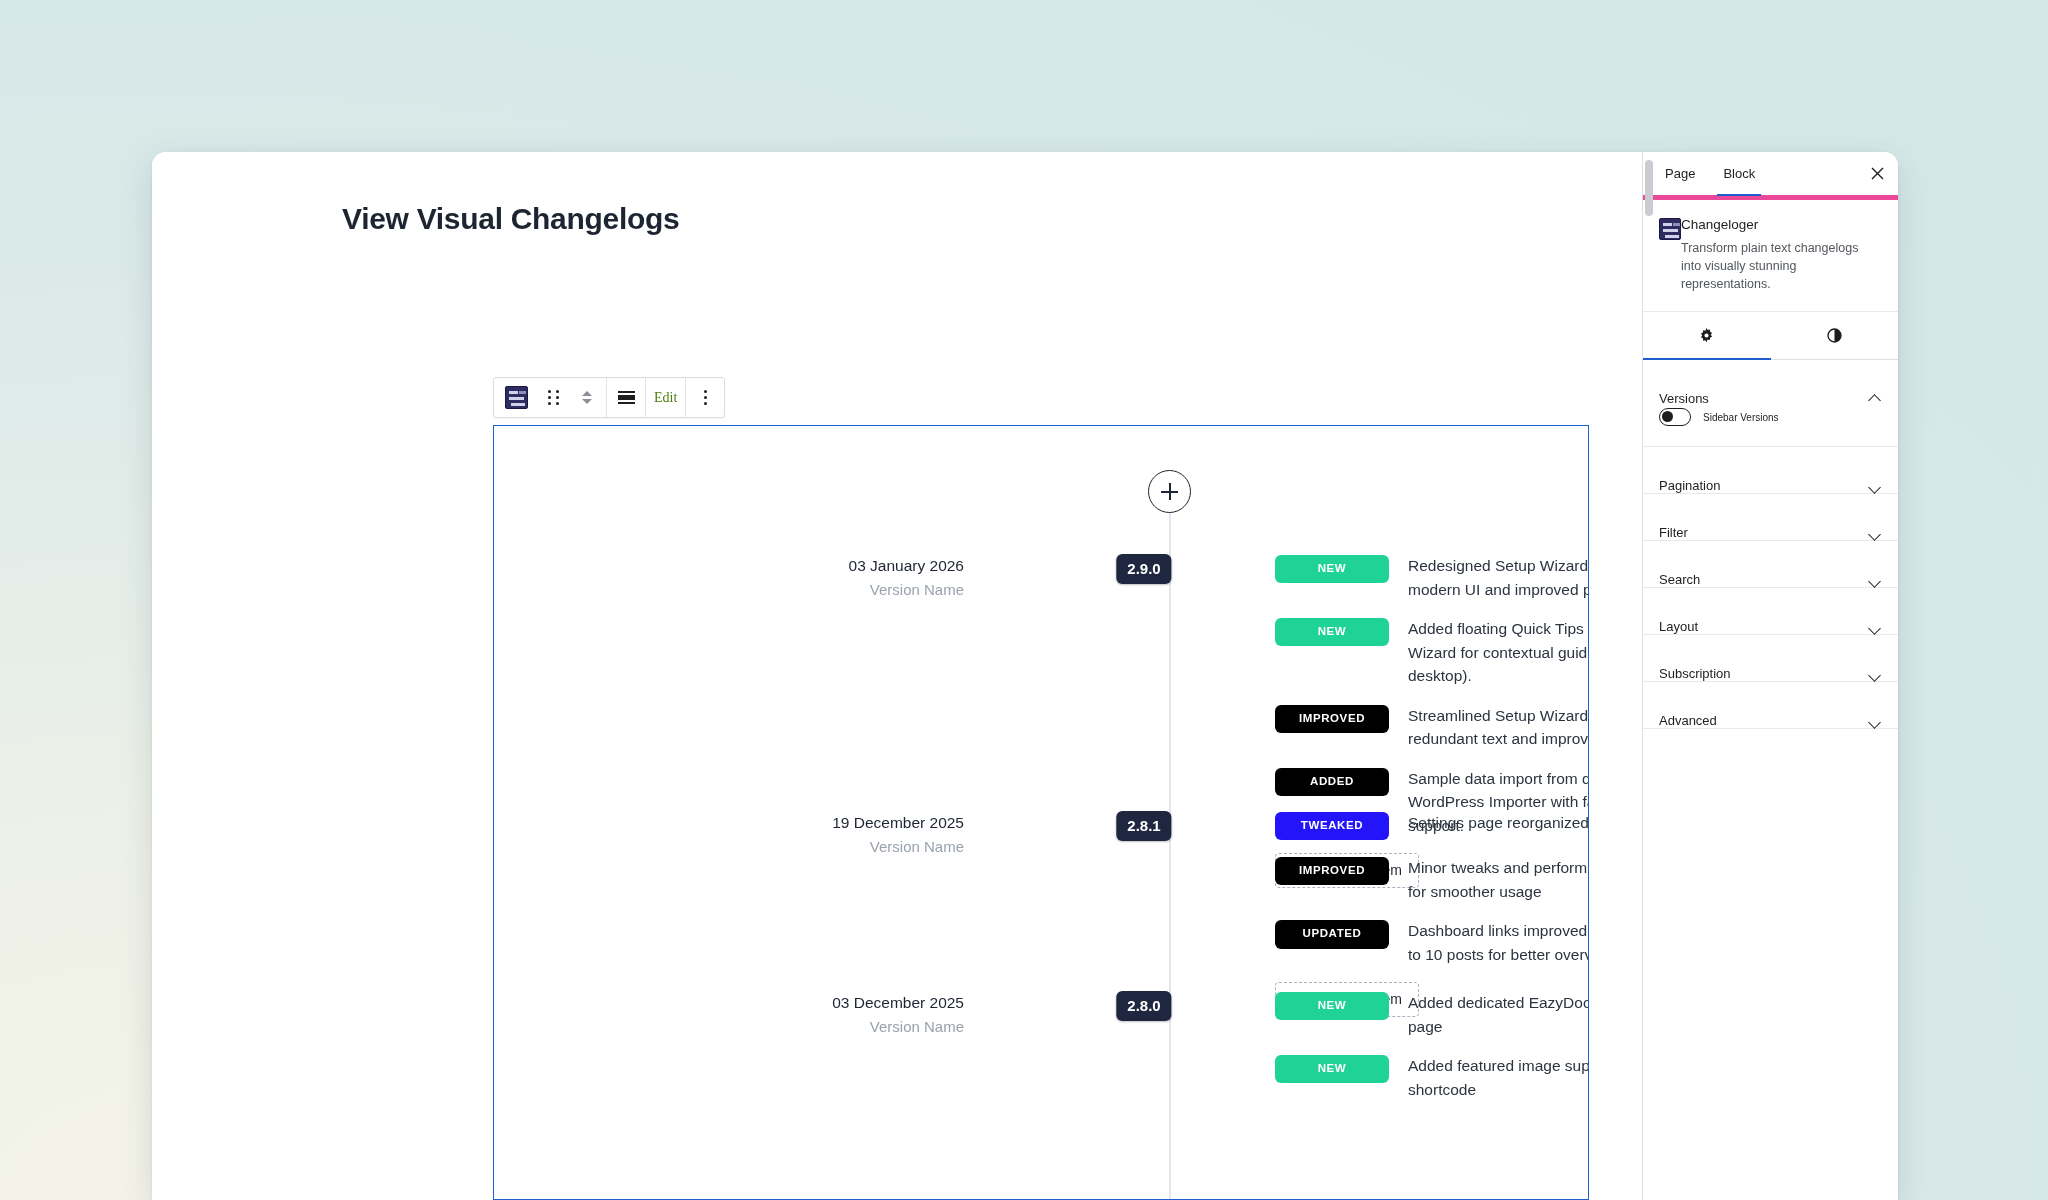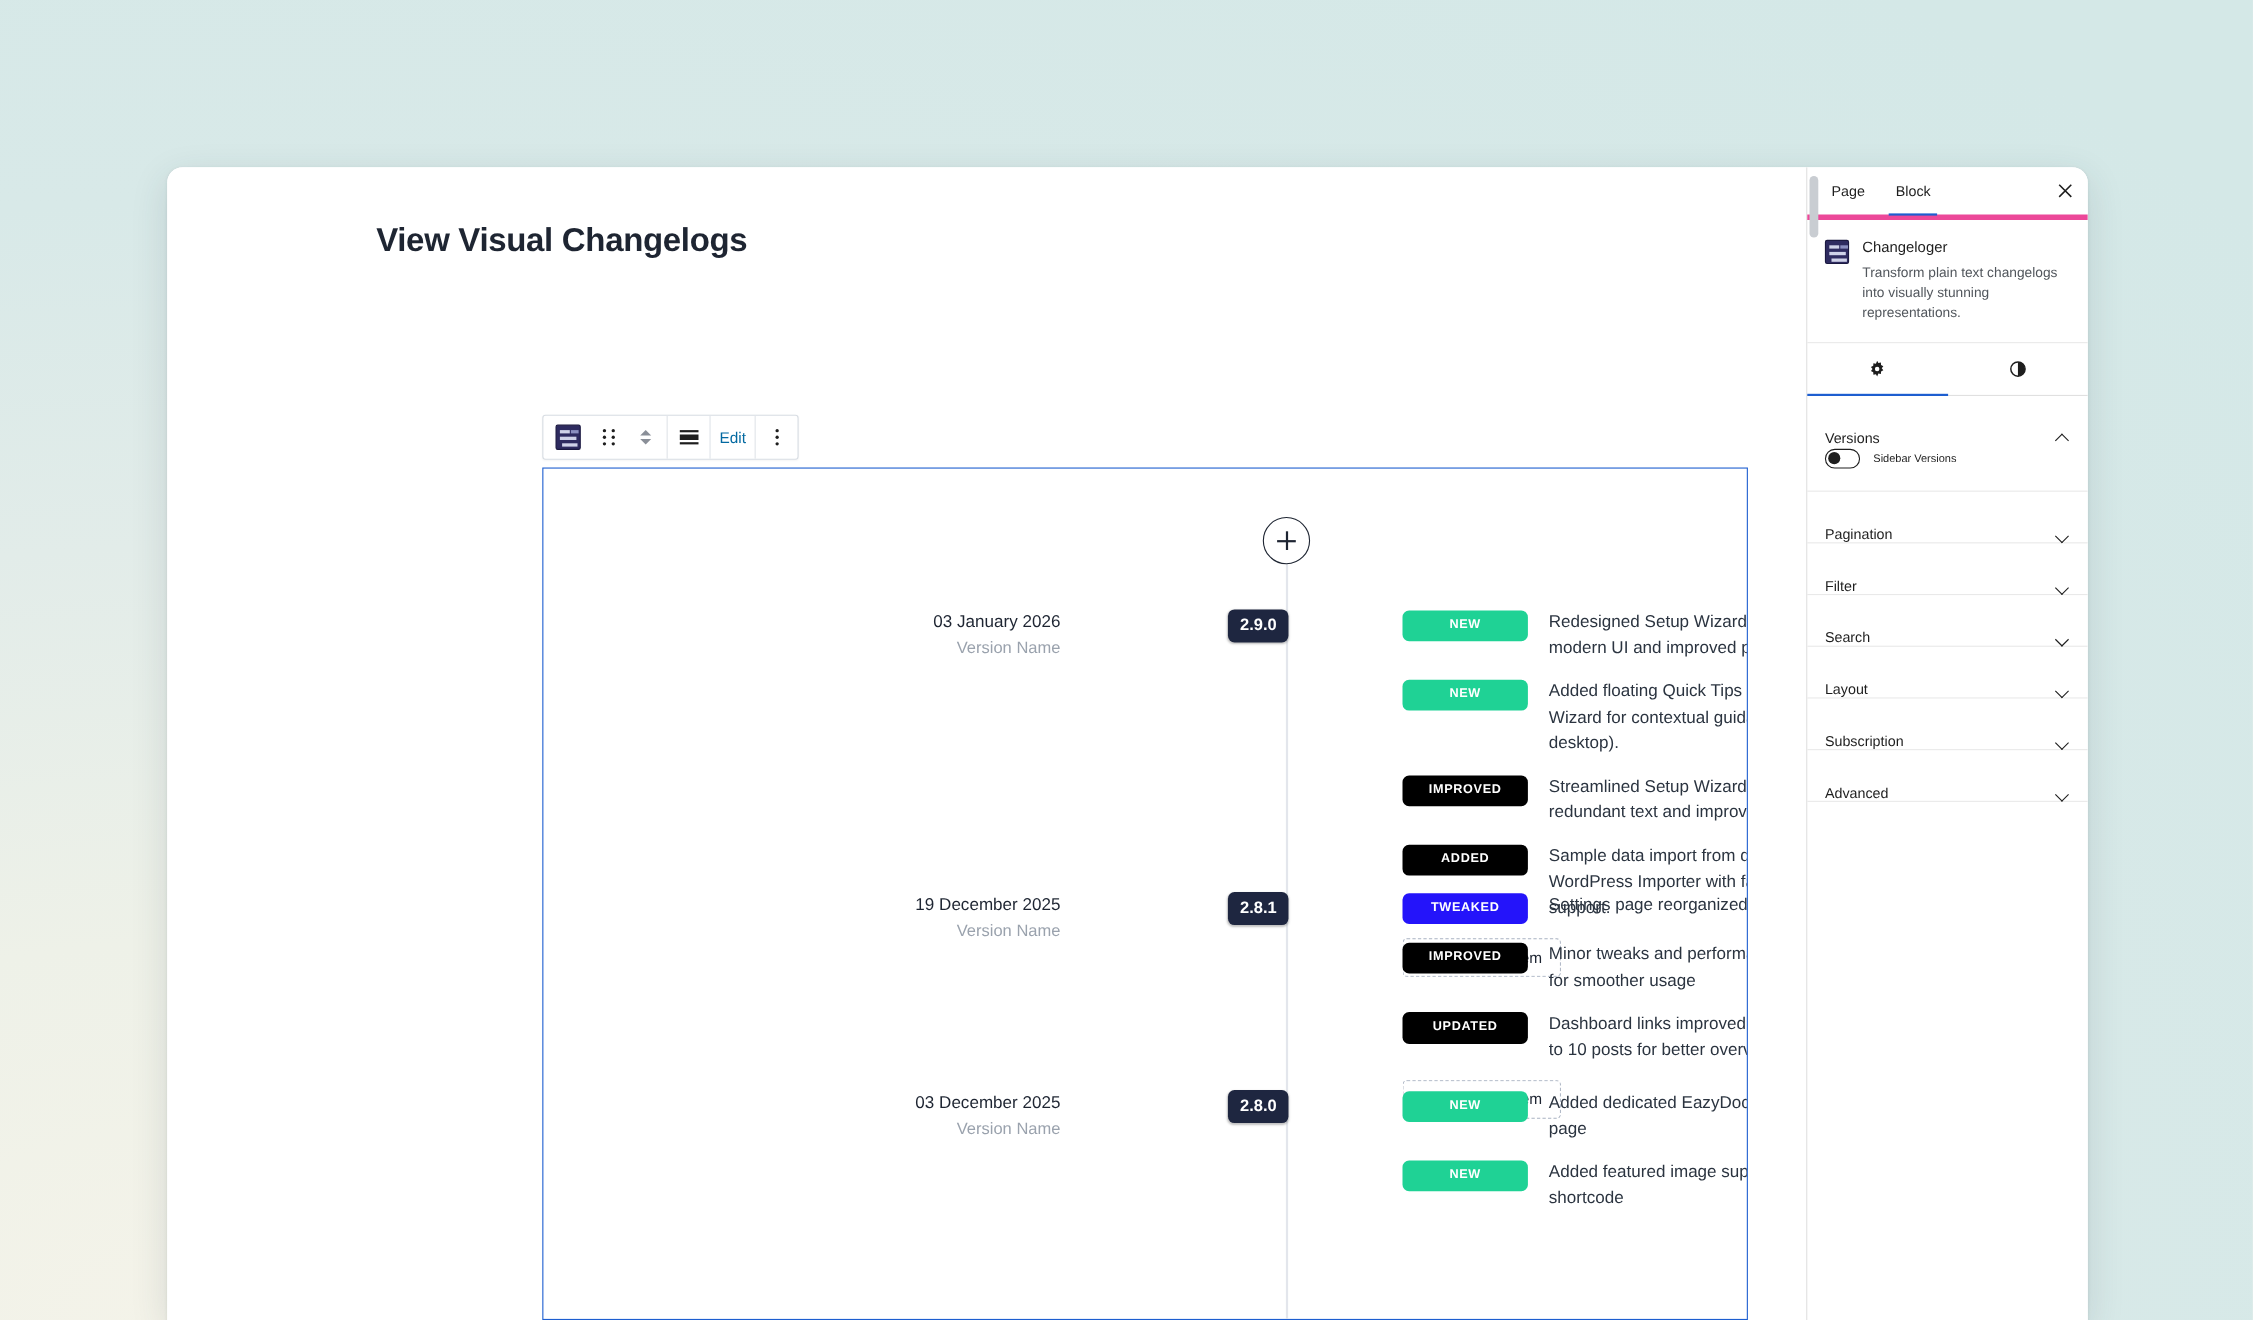--- a/index.html
+++ b/index.html
@@ -62,22 +62,22 @@
     display: flex; align-items: center;
     border-right: 1px solid #e0e4e9;
     padding: 0 2px;
   }
   .tb-group:last-child { border-right: none; }
   .tb-btn {
     height: 39px; min-width: 34px;
     display: flex; align-items: center; justify-content: center;
     background: transparent; border: none;
     cursor: pointer; padding: 0 6px;
-    font-family: Liberation Sans, sans-serif;
-    font-size: 14px; color: #0369a1;
+    font-family: Liberation Serif, serif;
+    font-size: 14px; color: #4d7c0f;
   }
   .tb-btn.blockicon { min-width: 40px; }
   .blk-icon {
     width: 23px; height: 23px;
     background: #2e2b60;
     border: 1px solid #1b1940;
     border-radius: 2px;
     position: relative;
     overflow: hidden;
   }
@@ -283,21 +283,21 @@
   #sb-close {
     margin-left: auto; width: 42px;
     display: flex; align-items: center; justify-content: center;
     cursor: pointer; background: transparent; border: none;
   }
   #sb-close svg { display: block; }
 
   #sb-blockcard {
     padding: 16px 16px 18px 16px;
     display: flex;
-    gap: 12px;
+    gap: 0;
     border-bottom: 1px solid #e9e9e9;
   }
   #sb-blockcard .blk-icon { flex: 0 0 auto; width: 22px; height: 22px; margin-top: 2px; }
   .bc-title { font-size: 13.5px; color: #1e1e1e; line-height: 1.4; }
   .bc-desc  { font-size: 12.5px; color: #52575d; line-height: 1.45; margin-top: 4px; }
 
   #sb-icontabs {
     height: 48px;
     display: flex;
     border-bottom: 1px solid #e0e0e0;

